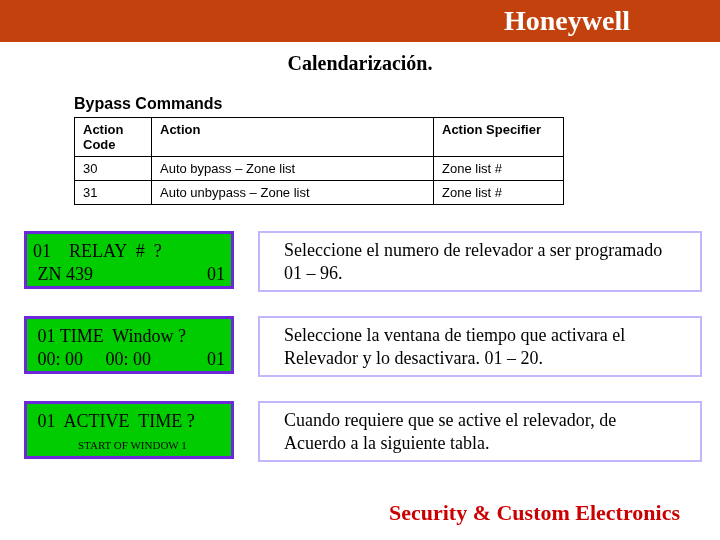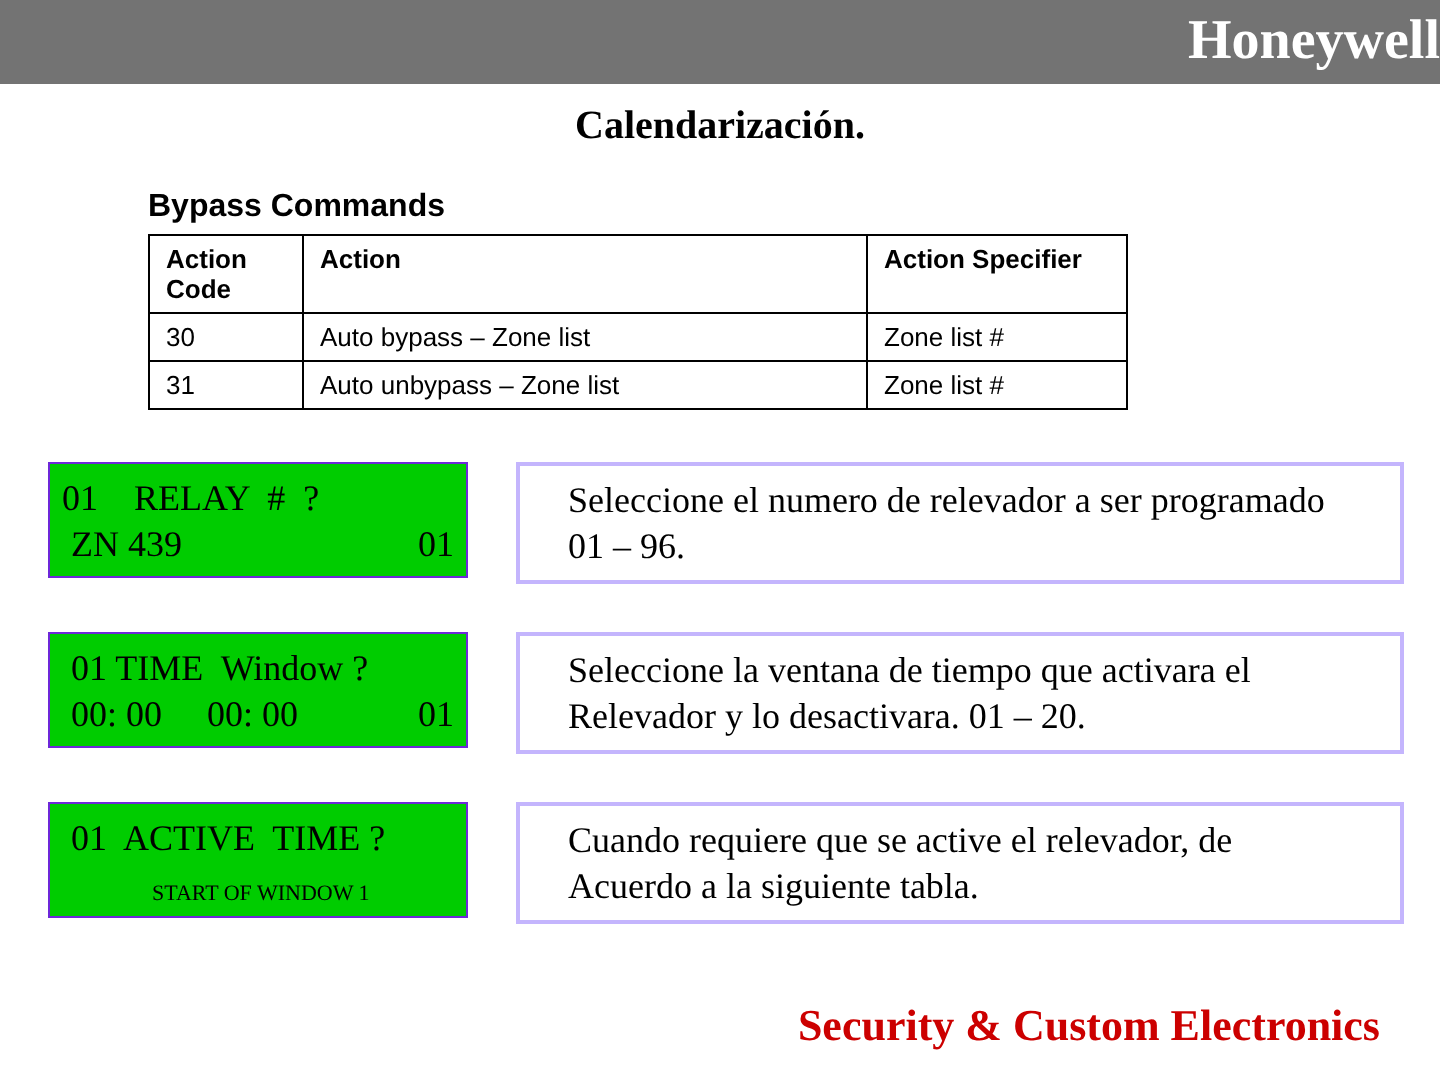--- a/index.html
+++ b/index.html
@@ -7,24 +7,25 @@
     margin: 0;
     width: 720px;
     height: 540px;
     background: #fff;
     font-family: "Times New Roman", Times, serif;
     position: relative;
   }
   .header-bar {
     width: 100%;
     height: 42px;
-    background: #737373;
+    background: #c2410c;
     display: flex;
     align-items: center;
     justify-content: flex-end;
+    padding-right: 90px;
   }
   .header-title {
     color: #fff;
     font-size: 28px;
     font-weight: bold;
   }
   .subheader {
     text-align: center;
     font-size: 20px;
     font-weight: bold;
@@ -63,21 +64,21 @@
   .row {
     display: flex;
     align-items: flex-start;
     margin-bottom: 24px;
     padding: 0 18px 0 24px;
   }
   .lcd {
     width: 210px;
     height: 58px;
     background: #00cc00;
-    border: 1px solid #6d28d9;
+    border: 3px solid #6d28d9;
     font-size: 18px;
     line-height: 1.3;
     padding: 6px 6px 4px 6px;
     display: flex;
     flex-direction: column;
     justify-content: space-between;
     white-space: pre;
   }
   .lcd-line {
     display: block;
@@ -94,21 +95,21 @@
     padding: 6px 24px;
     font-size: 18px;
     line-height: 1.25;
   }
   .footer {
     color: #cc0000;
     font-size: 22px;
     font-weight: bold;
     position: absolute;
     bottom: 14px;
-    right: 30px;
+    right: 40px;
   }
 </style>
 </head>
 <body>
 
 <div class="header-bar">
   <span class="header-title">Honeywell</span>
 </div>
 
 <div class="subheader">Calendarización.</div>

